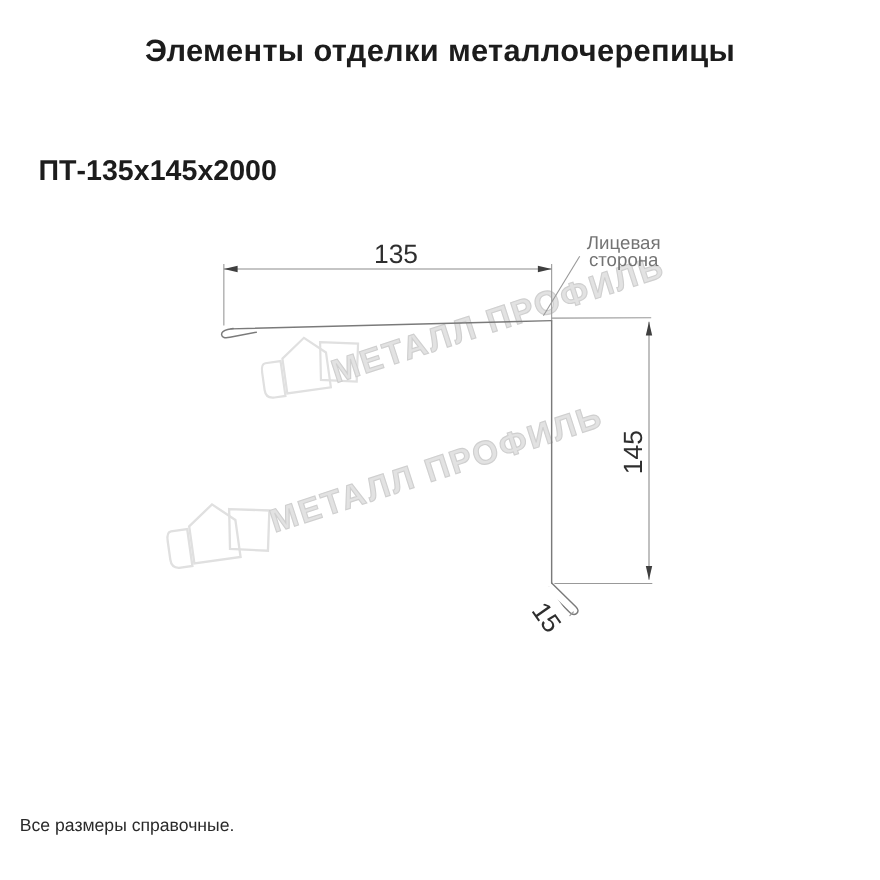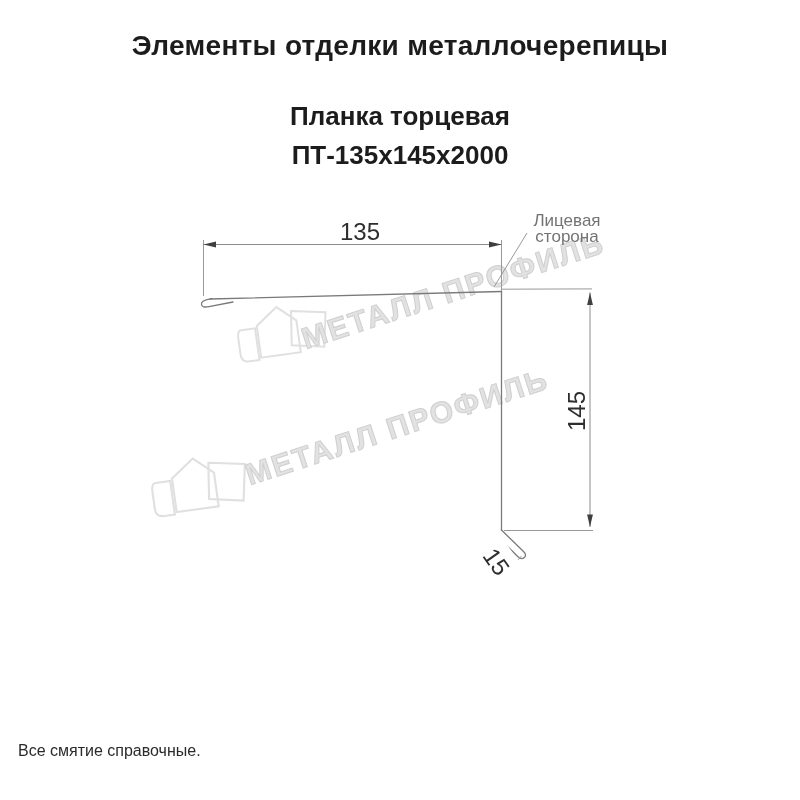--- a/index.html
+++ b/index.html
@@ -3,22 +3,22 @@
 <meta charset="utf-8">
 <style>
   html,body{margin:0;padding:0;background:#ffffff;}
   body{width:800px;height:800px;overflow:hidden;font-family:"Liberation Sans",sans-serif;}
   .canvas{position:relative;width:800px;height:564px;background:#fff;}
 
   .title{position:absolute;left:0;right:0;top:30px;text-align:center;
          font-size:28px;font-weight:bold;color:#1c1c1c;letter-spacing:.3px;}
   .subtitle{position:absolute;left:0;right:0;top:101px;text-align:center;
          font-size:26px;font-weight:bold;color:#1c1c1c;}
-  .model{position:absolute;left:0;right:0;top:140px;text-align:center;
-         font-size:26px;font-weight:bold;color:#1c1c1c;}
+  .model{position:absolute;left:0;right:0;top:140px;
+         font-size:26px;font-weight:bold;color:#1c1c1c;padding-left:35px;}
 
   .wm-text{position:absolute;font-size:30px;font-weight:bold;letter-spacing:2px;
            color:#e2e2e2;-webkit-text-stroke:1px #cfcfcf;white-space:nowrap;
            transform-origin:0 100%;transform:rotate(-18deg);}
   .wm-logo{position:absolute;}
 
   .drawing-svg{position:absolute;left:0;top:0;}
 
   .dim-label{position:absolute;color:#2e2e2e;font-size:24px;}
   .dim-135{left:320px;top:218px;width:60px;text-align:right;}
@@ -33,21 +33,20 @@
   .footer-line{position:absolute;left:18px;font-size:16px;color:#2a2a2a;}
   .footer-1{top:742px;}
   .footer-2{top:762px;}
 </style>
 </head>
 <body>
 
 <div class="canvas">
 
   <div class="title">Элементы отделки металлочерепицы</div>
-  <div class="subtitle">Планка торцевая</div>
   <div class="model">ПТ-135х145х2000</div>
 
   <svg class="wm-logo" style="left:236px;top:298px;" width="100" height="70" viewBox="0 0 100 70">
     <g fill="none" stroke="#e0e0e0" stroke-width="2" transform="rotate(-8 50 35)">
       <path d="M6,26 Q2,26 2,34 L2,50 Q2,58 10,58 L20,58 L20,26 Z"></path>
       <path d="M22,24 L44,8 L62,24 L62,56 L22,56 Z"></path>
       <path d="M58,14 L92,20 L86,54 L54,48 Z"></path>
     </g>
   </svg>
   <div class="wm-text" style="left:308px;top:322px;">МЕТАЛЛ ПРОФИЛЬ</div>
@@ -104,15 +103,15 @@
 
     <path d="M 527,233 L 494,287" stroke="#999999" stroke-width="1" fill="none"></path>
   </svg>
 
   <div class="dim-label dim-135">135</div>
   <div class="dim-label dim-145">145</div>
   <div class="dim-label dim-15">15</div>
 
   <div class="face-label">Лицевая сторона</div>
 
-  <div class="footer-line footer-1">Все смятие справочные.</div>
+  <div class="footer-line footer-1">Все размеры справочные.</div>
 
 </div>
 
 </body></html>

